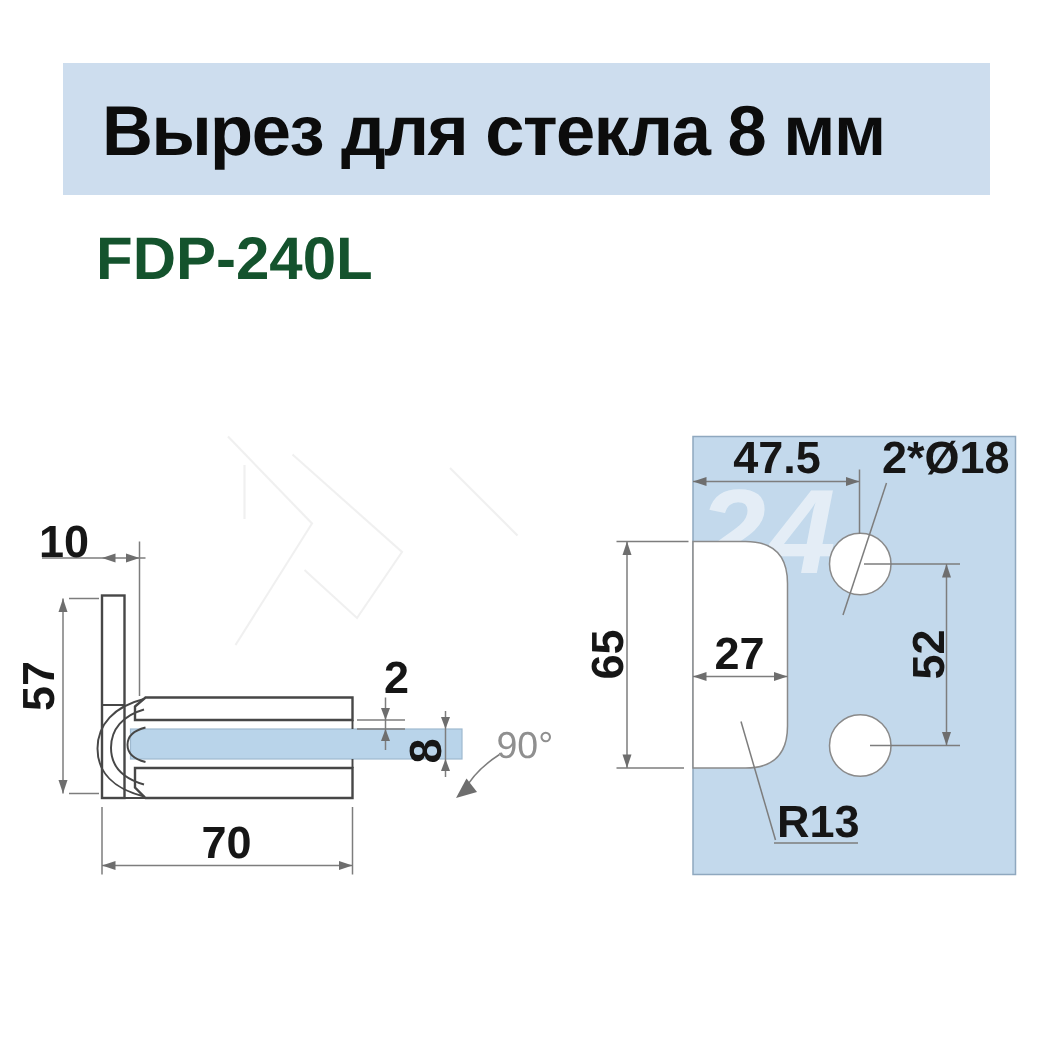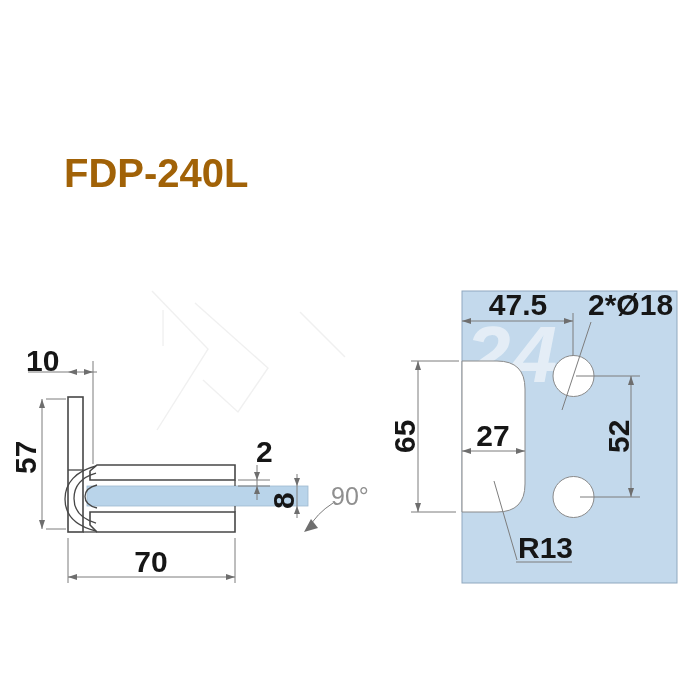--- a/index.html
+++ b/index.html
@@ -2,35 +2,38 @@
 <html><head>
 <meta charset="utf-8">
 <style>
   html,body{margin:0;padding:0;background:#ffffff;}
   .page{position:relative;width:700px;height:700px;background:#ffffff;overflow:hidden;
         font-family:"Liberation Sans", sans-serif;}
   .banner{position:absolute;left:42px;top:42px;width:618px;height:88px;
           background:#cdddee;display:flex;align-items:center;}
   .banner .title{padding-left:26px;font-size:47px;font-weight:bold;color:#0c0c0c;
           letter-spacing:-1px;white-space:nowrap;}
-  .model{position:absolute;left:64px;top:151px;font-size:40px;font-weight:bold;color:#a16207;}
+  .model{position:absolute;left:64px;top:151px;font-size:40px;font-weight:bold;color:#14532d;}
   svg{position:absolute;left:0;top:0;}
   text{font-family:"Liberation Sans", sans-serif;}
   .dimtxt{font-size:30px;font-weight:bold;fill:#161616;}
   .dimline{stroke:#7d7d7d;stroke-width:1;fill:none;}
   .part{stroke:#474747;stroke-width:1.6;fill:#ffffff;}
   .arc{stroke:#474747;stroke-width:1.3;fill:none;}
   .arrow{fill:#6e6e6e;stroke:none;}
   .wm{opacity:.32;stroke:#cfcfcf;stroke-width:1.4;fill:none;}
 </style>
 </head>
 <body>
 
 <div class="page">
 
+  <div class="banner">
+    <div class="title">Вырез для стекла 8 мм</div>
+  </div>
 
   <div class="model">FDP-240L</div>
 
   <svg width="700" height="700" viewBox="0 0 700 700">
 
     <g>
       <path class="wm" d="M 195,303 L 268,368 L 238,412 L 203,380"></path>
       <path class="wm" d="M 152,291 L 208,349 L 157,430"></path>
       <path class="wm" d="M 300,312 L 345,357"></path>
       <path class="wm" d="M 163,310 L 163,346"></path>

